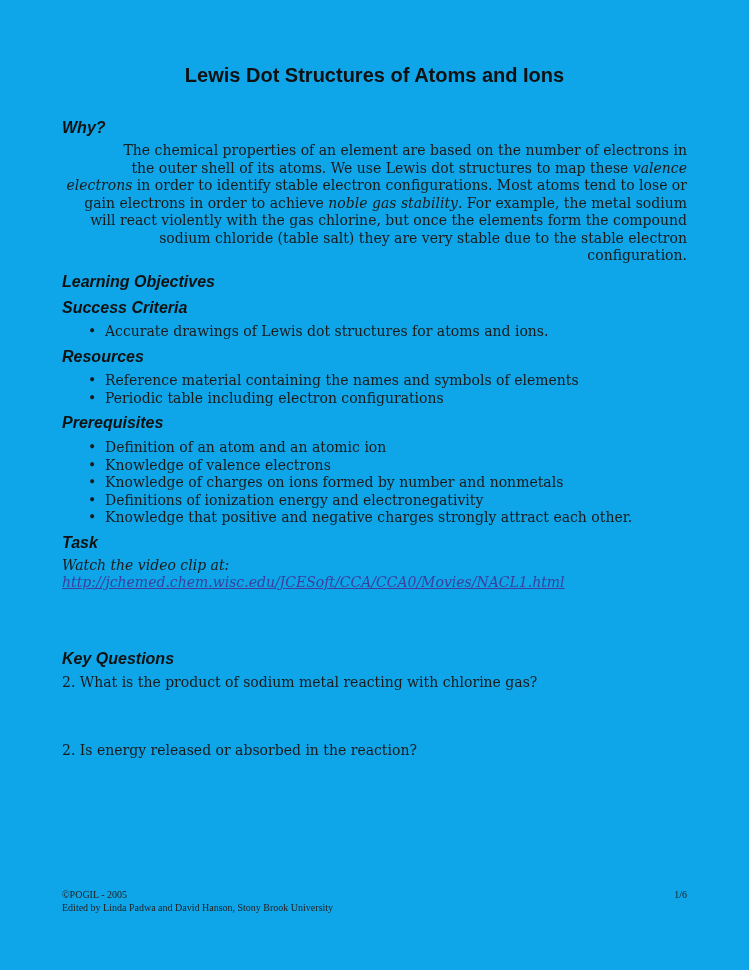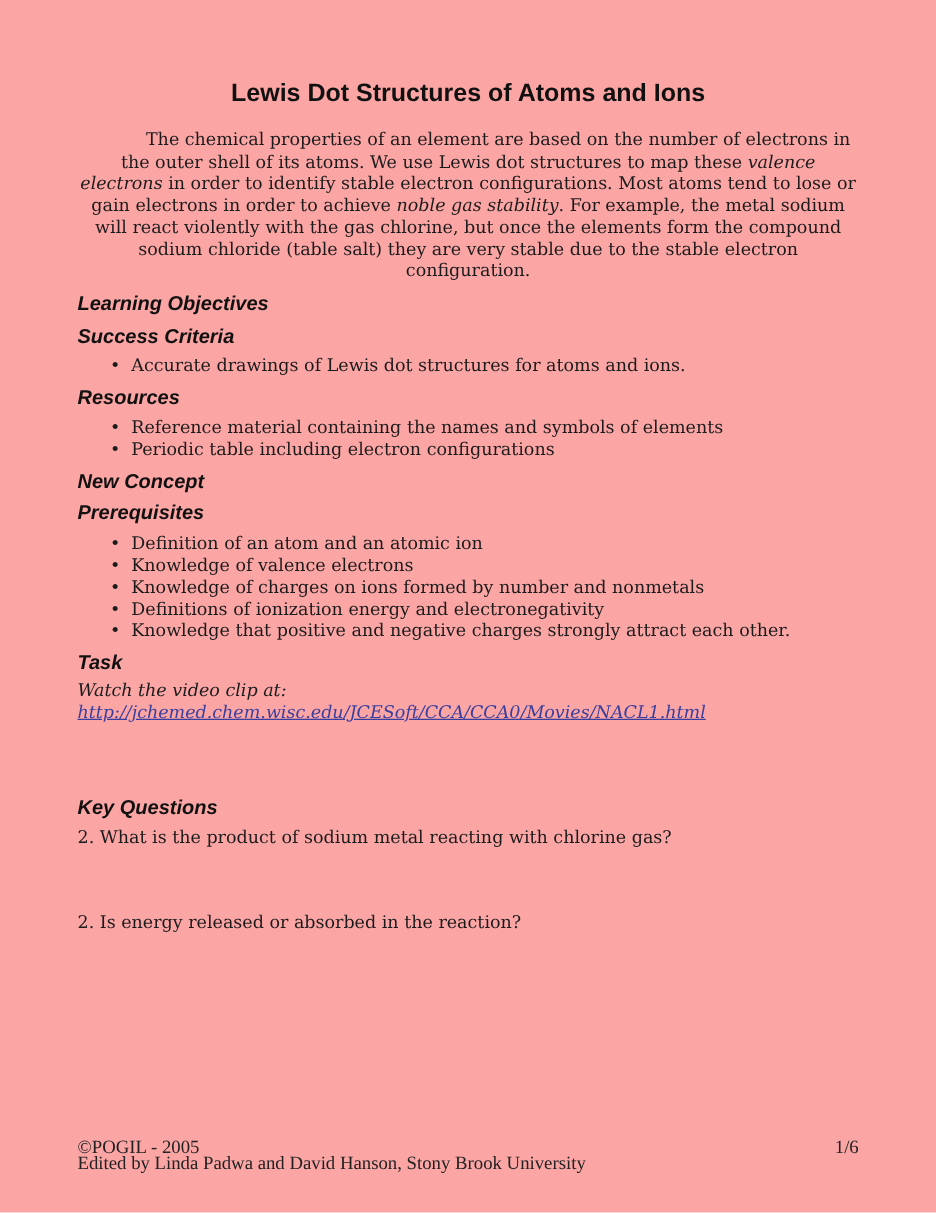--- a/index.html
+++ b/index.html
@@ -1,21 +1,21 @@
 <!DOCTYPE html>
 <html><head>
 <meta charset="utf-8">
 <style>
   * { margin: 0; padding: 0; box-sizing: border-box; }
   html, body { background: #ffffff; }
   .page {
     position: relative;
     width: 749px;
     height: 970px;
-    background: #fca5a5;
+    background: #0ea5e9;
     color: #1b1b1b;
     font-family: "DejaVu Serif", "Liberation Serif", serif;
     overflow: hidden;
   }
   .content {
     padding: 63px 62px 0 62px;
   }
   .doc-title {
     font-family: "Liberation Sans", sans-serif;
     font-weight: bold;
@@ -35,23 +35,23 @@
   }
   .h-why { margin-top: 31px; }
   .h-prereq { margin-top: 6px; }
   .h-task { margin-top: 6px; }
   .h-keyq { margin-top: 57px; }
   .body-text {
     font-size: 14px;
     line-height: 17.5px;
   }
   .para {
-    margin-top: 17px;
+    margin-top: 5px;
     text-indent: 48px;
-    text-align: center;
+    text-align: right;
   }
   .italic { font-style: italic; }
   ul.bullets {
     list-style: none;
     margin-top: 7px;
     padding-left: 26px;
   }
   ul.bullets.tight { margin-top: 6px; }
   ul.bullets li {
     position: relative;
@@ -72,56 +72,56 @@
     font-style: italic;
     text-decoration: underline;
     cursor: pointer;
   }
   .question { margin-top: 6px; }
   .q2 { margin-top: 51px; }
   .footer {
     position: absolute;
     left: 62px;
     right: 62px;
-    top: 912px;
+    top: 888px;
     font-family: "Liberation Serif", serif;
-    font-size: 15px;
+    font-size: 10px;
     line-height: 13px;
     color: #222222;
   }
   .footer-row {
     display: flex;
     justify-content: space-between;
     align-items: baseline;
   }
 </style>
 </head>
 <body>
 
 <div class="page">
   <div class="content">
 
     <h1 class="doc-title">Lewis Dot Structures of Atoms and Ions</h1>
 
+    <h2 class="sec-heading h-why">Why?</h2>
     <p class="body-text para"><span>The chemical properties of an element are based on the number of electrons in the outer shell of its atoms.  We use Lewis dot structures to map these </span><span class="italic">valence electrons</span><span> in order to identify stable electron configurations.  Most atoms tend to lose or gain electrons in order to achieve </span><span class="italic">noble gas stability</span><span>.  For example, the metal sodium will react violently with the gas chlorine, but once the elements form the compound sodium chloride (table salt) they are very stable due to the stable electron configuration.</span></p>
 
     <h2 class="sec-heading">Learning Objectives</h2>
 
     <h2 class="sec-heading">Success Criteria</h2>
     <ul class="bullets tight">
       <li>Accurate drawings of Lewis dot structures for atoms and ions.</li>
     </ul>
 
     <h2 class="sec-heading">Resources</h2>
     <ul class="bullets tight">
       <li>Reference material containing the names and symbols of elements</li>
       <li>Periodic table including electron configurations</li>
     </ul>
 
-    <h2 class="sec-heading">New Concept</h2>
 
     <h2 class="sec-heading h-prereq">Prerequisites</h2>
     <ul class="bullets">
       <li>Definition of an atom and an atomic ion</li>
       <li>Knowledge of valence electrons</li>
       <li>Knowledge of charges on ions formed by number and nonmetals</li>
       <li>Definitions of ionization energy and electronegativity</li>
       <li>Knowledge that positive and negative charges strongly attract each other.</li>
     </ul>
 

